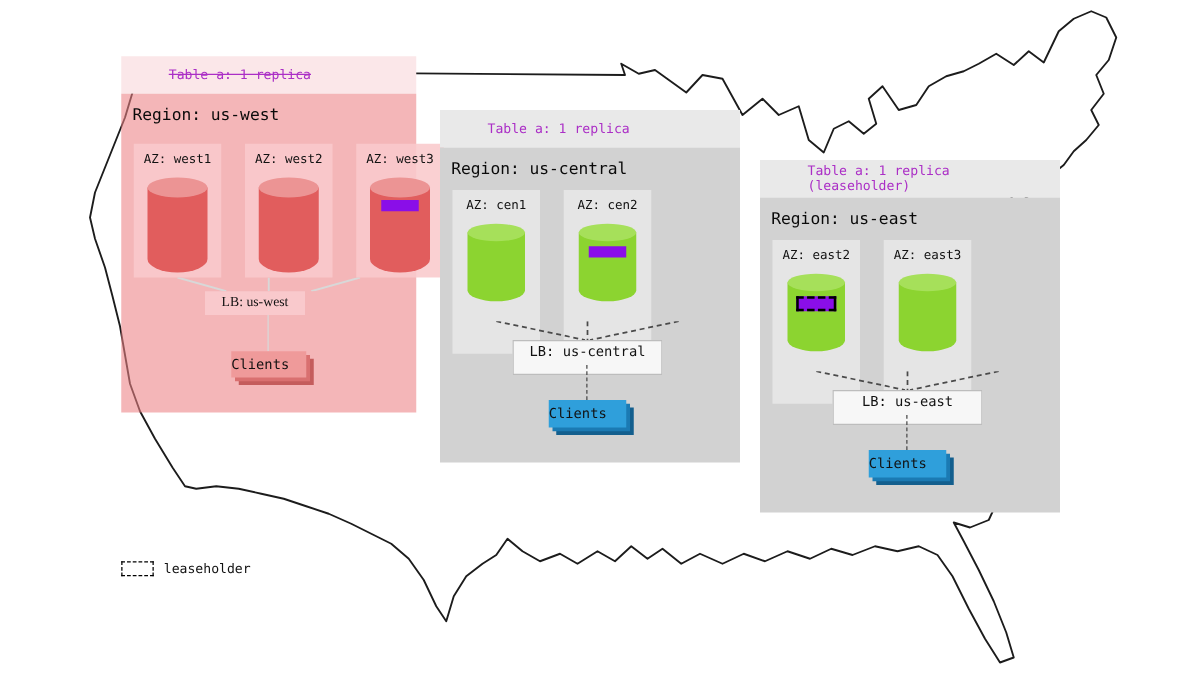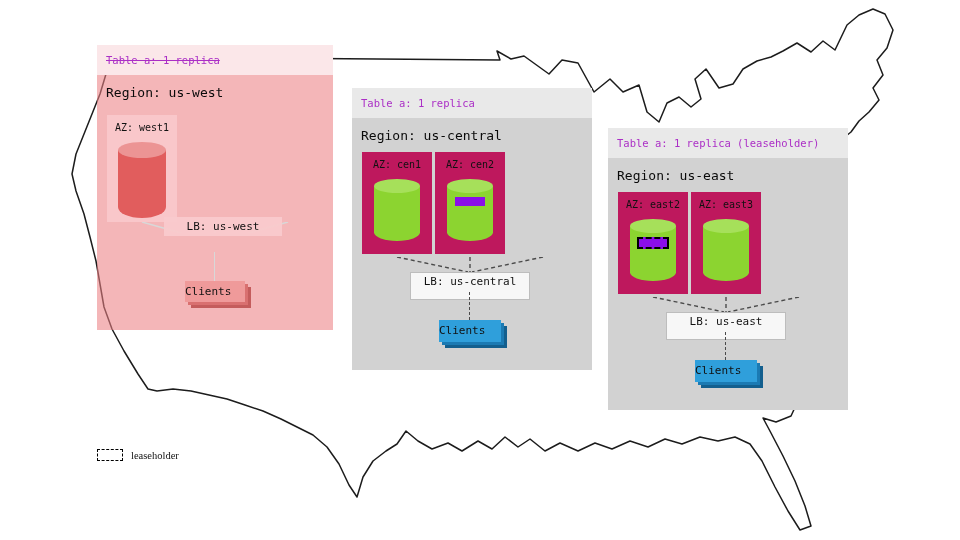--- a/index.html
+++ b/index.html
@@ -3,25 +3,25 @@
 <meta charset="utf-8">
 <style>
   html,body{margin:0;padding:0;background:#fff;}
   #stage{position:relative;width:960px;height:540px;overflow:hidden;background:#ffffff;
          font-family:"DejaVu Sans Mono","Liberation Mono",monospace;}
   #map-svg{position:absolute;left:0;top:0;}
 
   .panel{position:absolute;}
   .hdr{position:absolute;top:0;left:0;right:0;height:30px;display:flex;align-items:center;
        padding-left:9px;font-size:10.5px;letter-spacing:0;}
-  .hdr .tl{color:#ab2fc6;}
+  .hdr .tl{color:#ab2fc6;margin-left:29px;}
   .tl.strike{text-decoration:line-through;}
   .bod{position:absolute;top:30px;left:0;right:0;bottom:0;}
   .region-title{position:absolute;top:10px;left:9px;font-size:13px;color:#0a0a0a;}
-  .az-row{position:absolute;display:flex;gap:3px;left:10px;}
+  .az-row{position:absolute;display:flex;gap:19px;left:10px;}
   .az-box{width:70px;text-align:center;}
   .az-label{font-size:10px;padding-top:7px;color:#111;}
 
   
   .cyl{position:relative;}
   .cyl-west{width:48px;height:76px;margin:9px auto 0;}
   .cyl-green{width:46px;height:62px;margin:9px auto 0;}
   .cbody{position:absolute;left:0;right:0;bottom:0;border-radius:0 0 50% 50% / 0 0 16% 16%;}
   .cyl-west .cbody{top:8px;background:#e15d5d;}
   .cyl-green .cbody{top:7px;background:#8cd430;}
@@ -35,47 +35,47 @@
   .lb{position:absolute;font-size:11px;text-align:center;color:#111;box-sizing:border-box;}
   .clients{position:absolute;font-size:11px;text-align:left;color:#111;}
 
   
   #panel-west{left:97px;top:45px;width:236px;height:285px;}
   #panel-west .hdr{background:#fbe7e9;}
   #panel-west .bod{background:rgba(236,130,133,0.58);padding-left:16px;}
   #panel-west .az-row{top:40px;}
   #panel-west .az-box{height:107px;background:rgba(249,202,204,0.88);}
   #panel-west .conn{position:absolute;left:0;top:147px;}
-  #panel-west .lb{left:67px;width:118px;top:142px;height:19px;line-height:19px;
-                  background:rgba(249,202,204,0.95);}
+  #panel-west .lb{left:67px;width:80px;top:158px;height:19px;line-height:19px;
+                  background:rgba(249,202,204,0.95);font-family:Liberation Serif, serif;}
   #panel-west .vline{position:absolute;left:117px;top:177px;height:29px;
                      border-left:1.5px solid #d8d8d8;}
   #panel-west .clients{left:88px;width:60px;top:206px;height:21px;line-height:21px;
                        background:#ef9a9a;box-shadow:3px 3px 0 #d97070,6px 6px 0 #c45c5c;}
 
   
   .gray-panel{width:240px;height:282px;}
   .gray-panel .hdr{background:#e9e9e9;}
   .gray-panel .bod{background:#d2d2d2;}
   .gray-panel .az-row{top:34px;}
-  .gray-panel .az-box{height:102px;background:#be185d;}
+  .gray-panel .az-box{height:131px;background:#e5e5e5;}
   .gray-panel .conn{position:absolute;left:0;top:139px;}
   .gray-panel .lb{left:58px;width:120px;top:154px;height:28px;line-height:18px;
                   background:#f7f7f7;border:1px solid #bdbdbd;}
   .gray-panel .vline{position:absolute;left:117px;top:174px;height:28px;
                      border-left:1.5px dashed #4a4a4a;}
   .gray-panel .clients{left:87px;width:62px;top:202px;height:22px;line-height:22px;
                        background:#2f9fdb;box-shadow:3px 3px 0 #1b7ab3,6px 6px 0 #135f8e;}
   #panel-central{left:352px;top:88px;}
   #panel-east{left:608px;top:128px;}
 
   
   #legend{position:absolute;left:97px;top:449px;display:flex;align-items:center;gap:8px;}
   #legend .swatch{width:24px;height:10px;border:1.5px dashed #000;background:#fff;}
-  #legend .lg-label{font-size:10.5px;color:#111;font-family:Liberation Serif, serif;}
+  #legend .lg-label{font-size:10.5px;color:#111;}
 </style>
 </head>
 <body>
 
 <div id="stage">
 
   <svg id="map-svg" width="960" height="540" viewBox="0 0 960 540">
     <path d="M113,57 L500,60 L497,51 L511,59 L524,56 L549,74 L562,60 L578,63 L594,92 L610,79
              L623,92 L639,85 L647,112 L659,122 L667,103 L679,97 L691,107 L701,99 L695,79
              L706,69 L719,88 L733,84 L743,69 L757,61 L771,57 L783,51 L797,43 L811,52 L823,41
@@ -100,20 +100,35 @@
     <div class="bod">
       <div class="region-title">Region: us-west</div>
       <div class="az-row">
         <div class="az-box">
           <div class="az-label">AZ: west1</div>
           <div class="cyl cyl-west">
             <div class="cbody"></div>
             <div class="ctop"></div>
           </div>
         </div>
+        <div class="az-box">
+          <div class="az-label">AZ: west2</div>
+          <div class="cyl cyl-west">
+            <div class="cbody"></div>
+            <div class="ctop"></div>
+          </div>
+        </div>
+        <div class="az-box">
+          <div class="az-label">AZ: west3</div>
+          <div class="cyl cyl-west">
+            <div class="cbody"></div>
+            <div class="ctop"></div>
+            <div class="band"></div>
+          </div>
+        </div>
       </div>
       <svg class="conn" width="236" height="11">
         <line x1="45" y1="0" x2="84" y2="11" stroke="#d8d8d8" stroke-width="1.5"></line>
         <line x1="118" y1="0" x2="118" y2="11" stroke="#d8d8d8" stroke-width="1.5"></line>
         <line x1="191" y1="0" x2="152" y2="11" stroke="#d8d8d8" stroke-width="1.5"></line>
       </svg>
       <div class="lb">LB: us-west</div>
       <div class="vline"></div>
       <div class="clients">Clients</div>
     </div>

